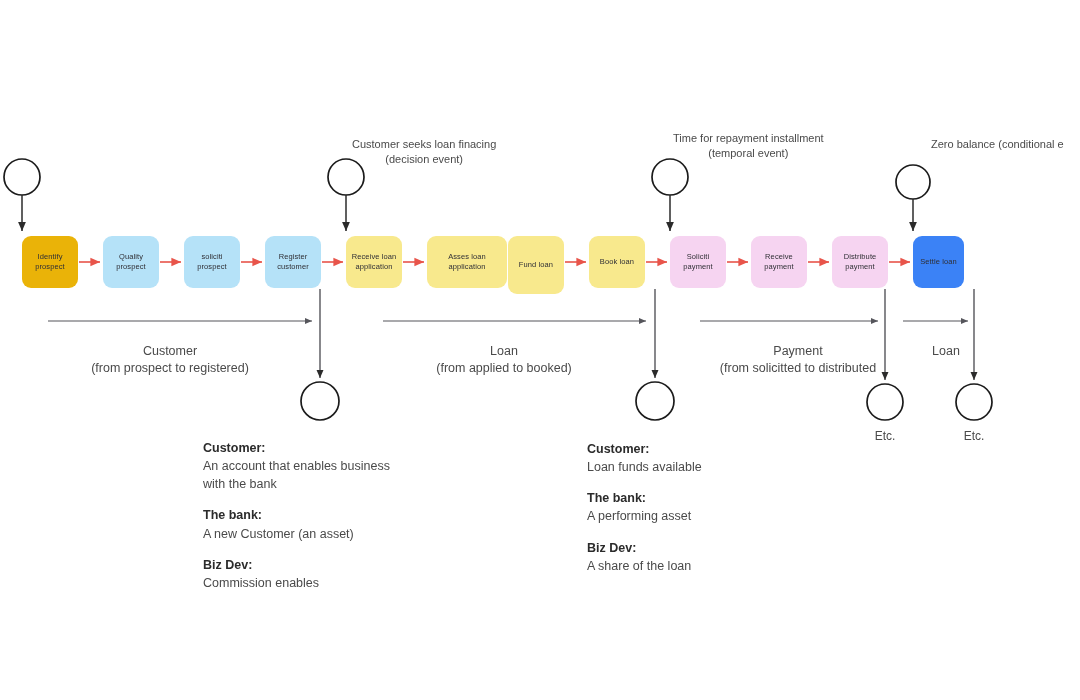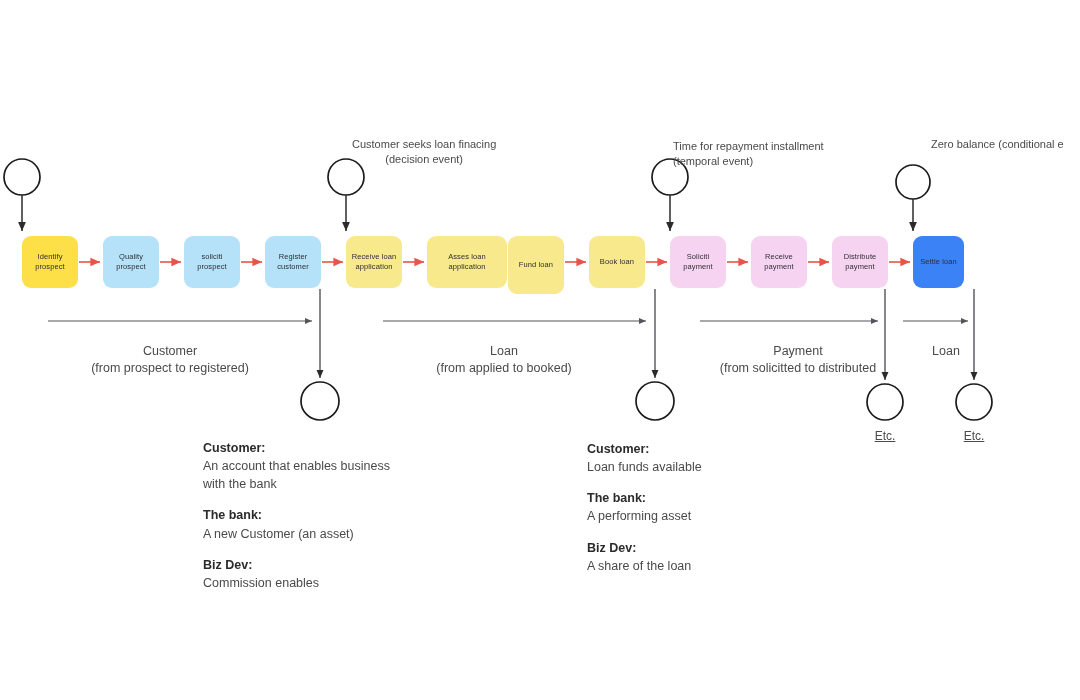--- a/index.html
+++ b/index.html
@@ -55,21 +55,20 @@
     color: #4a4a4a;
     text-align: center;
     white-space: nowrap;
   }
   .etc-label {
     position: absolute;
     font-size: 12px;
     color: #4a4a4a;
     text-align: center;
     white-space: nowrap;
-    text-decoration: underline;
   }
   .note {
     position: absolute;
     font-size: 12.5px;
     line-height: 1.45;
     color: #4a4a4a;
     white-space: nowrap;
   }
   .note .ttl {
     font-weight: bold;
@@ -124,21 +123,21 @@
         <line x1="974" y1="289" x2="974" y2="380" stroke="#55555b" stroke-width="1.4" marker-end="url(#arrow-dark)"></line>
         <circle cx="974" cy="402" r="18" fill="none" stroke="#1b1b1b" stroke-width="1.7"></circle>
         <line x1="48" y1="321" x2="312" y2="321" stroke="#55555b" stroke-width="1.2" marker-end="url(#arrow-gray)"></line>
         <line x1="383" y1="321" x2="646" y2="321" stroke="#55555b" stroke-width="1.2" marker-end="url(#arrow-gray)"></line>
         <line x1="700" y1="321" x2="878" y2="321" stroke="#55555b" stroke-width="1.2" marker-end="url(#arrow-gray)"></line>
         <line x1="903" y1="321" x2="968" y2="321" stroke="#55555b" stroke-width="1.2" marker-end="url(#arrow-gray)"></line>
       </g>
   </svg>
 
   <div id="nodes-layer">
-      <div class="node" style="left: 22px; top: 236px; width: 56px; height: 52px; background: #fde047;">
+      <div class="node" style="left: 22px; top: 236px; width: 56px; height: 52px; background: #eab308;">
         <div>
           <span>Identify</span>
           <span>prospect</span>
         </div>
       </div>
       <div class="node" style="left: 103px; top: 236px; width: 56px; height: 52px; background: rgb(181, 226, 248);">
         <div>
           <span>Quality</span>
           <span>prospect</span>
         </div>
@@ -199,21 +198,21 @@
         <div>
           <span>Settle loan</span>
         </div>
       </div>
     </div>
   <div id="captions-layer">
       <div class="event-caption" style="left: 352px; top: 137px; text-align: center; transform: translateX(0px);">
         <div>Customer seeks loan finacing</div>
         <div>(decision event)</div>
       </div>
-      <div class="event-caption" style="left: 673px; top: 131px; transform: translateX(0px); margin-top: 8px;">
+      <div class="event-caption" style="left: 673px; top: 131px; text-align: center; transform: translateX(0px);">
         <div>Time for repayment installment</div>
         <div>(temporal event)</div>
       </div>
       <div class="event-caption" style="left: 931px; top: 137px;">
         <div>Zero balance (conditional e</div>
       </div>
     </div>
   <div id="phases-layer">
       <div class="phase-label" style="left: 170px; top: 343px; transform: translateX(-50%);">
         <div>Customer</div>

